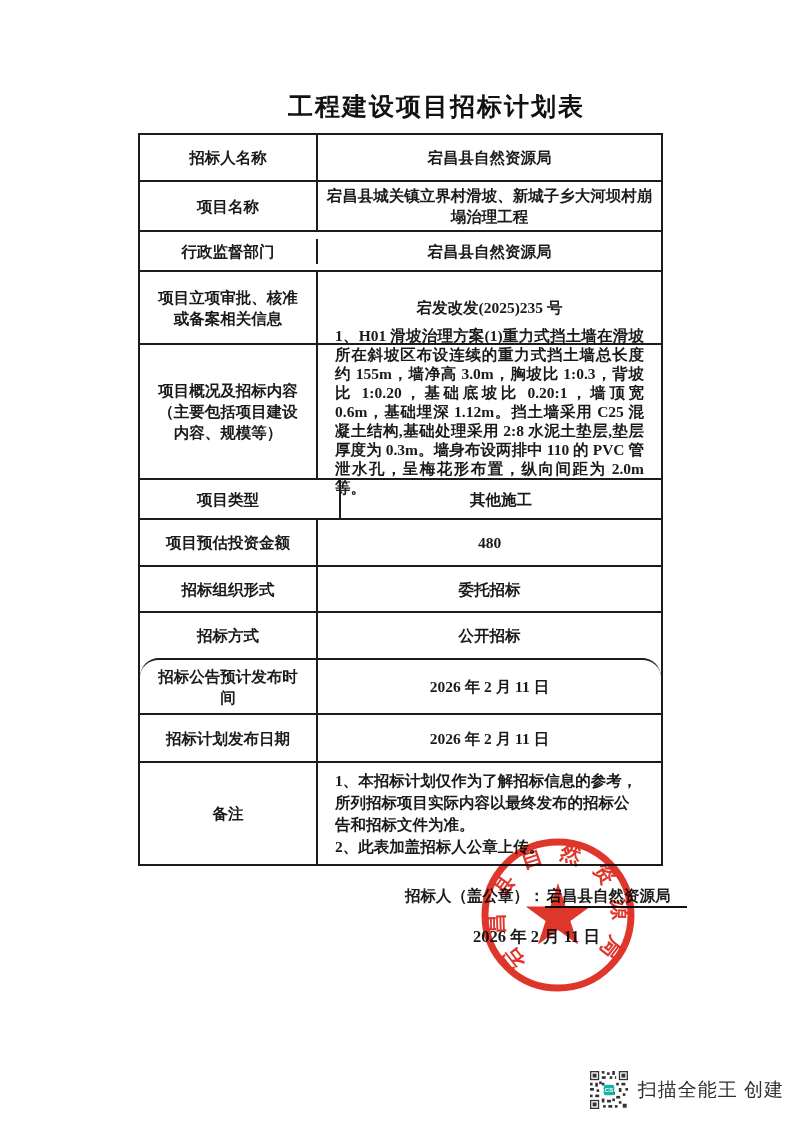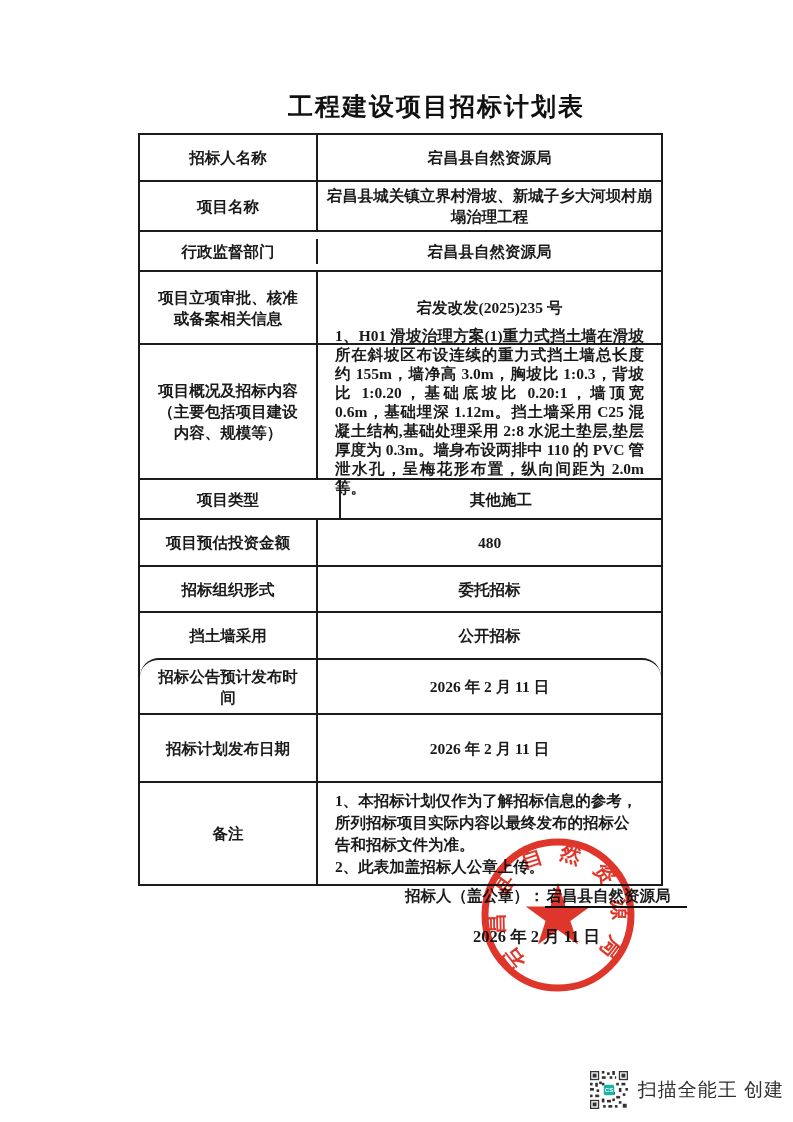--- a/index.html
+++ b/index.html
@@ -68,21 +68,21 @@
   .r1  { height: 45px; }
   .r2  { height: 50px; }
   .r3  { height: 40px; align-items: center; }
   .r4  { height: 73px; }
   .r5  { height: 135px; }
   .r6  { height: 40px; gap: 23px; }
   .r7  { height: 47px; }
   .r8  { height: 46px; }
   .r9  { height: 47px; }
   .r10 { height: 55px; border-radius: 19px; }
-  .r11 { height: 68px; }
+  .r11 { height: 48px; }
   .r12 { height: 103px; }
 
   .signature-line {
     position: absolute;
     left: 405px;
     top: 886px;
     font-size: 15.5px;
     font-weight: 600;
     white-space: nowrap;
   }
@@ -160,21 +160,21 @@
     </div>
     <div class="t-row r7">
       <div class="cell label">项目预估投资金额</div>
       <div class="cell value">480</div>
     </div>
     <div class="t-row r8">
       <div class="cell label">招标组织形式</div>
       <div class="cell value">委托招标</div>
     </div>
     <div class="t-row r9">
-      <div class="cell label">挡土墙采用</div>
+      <div class="cell label">招标方式</div>
       <div class="cell value">公开招标</div>
     </div>
     <div class="t-row r10">
       <div class="cell label">招标公告预计发布时间</div>
       <div class="cell value">2026 年 2 月 11 日</div>
     </div>
     <div class="t-row r11">
       <div class="cell label">招标计划发布日期</div>
       <div class="cell value">2026 年 2 月 11 日</div>
     </div>

